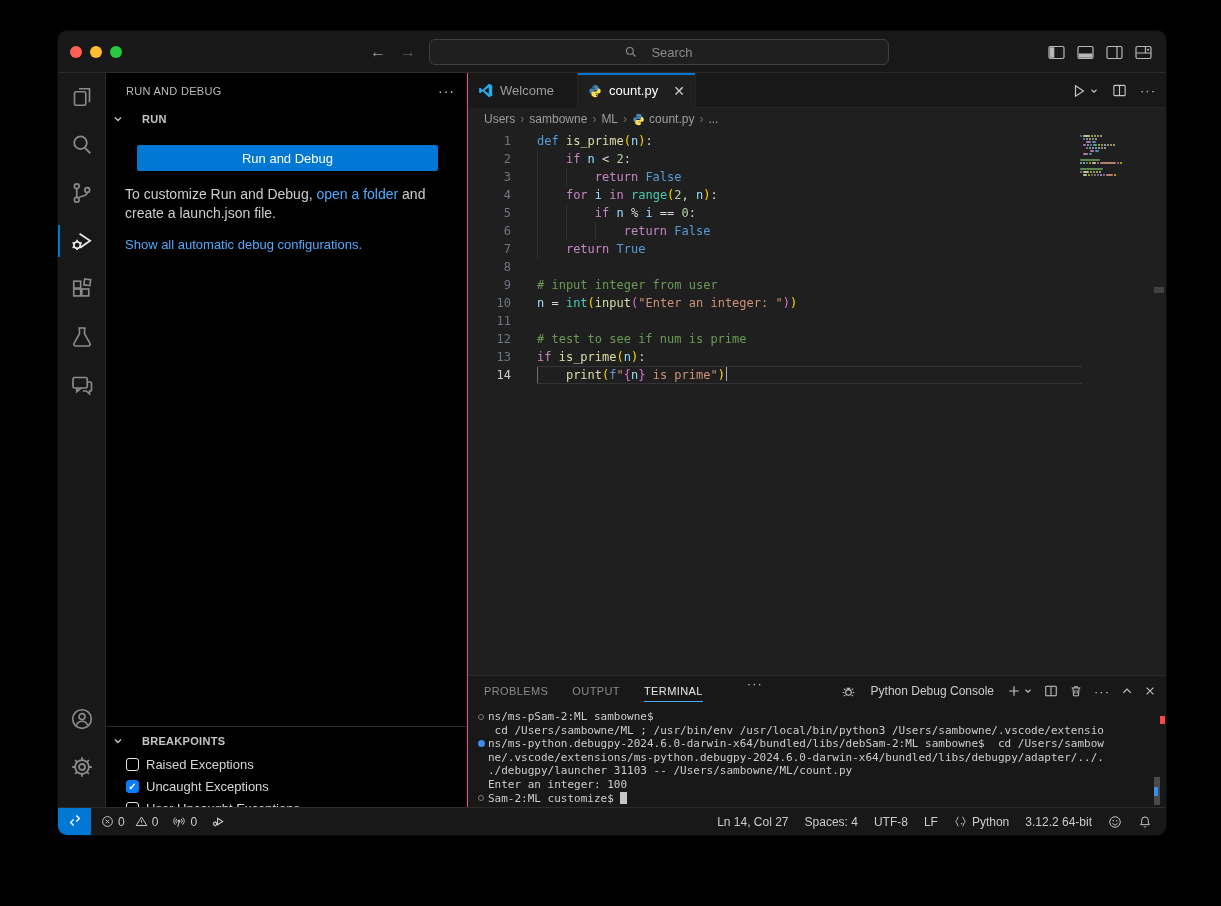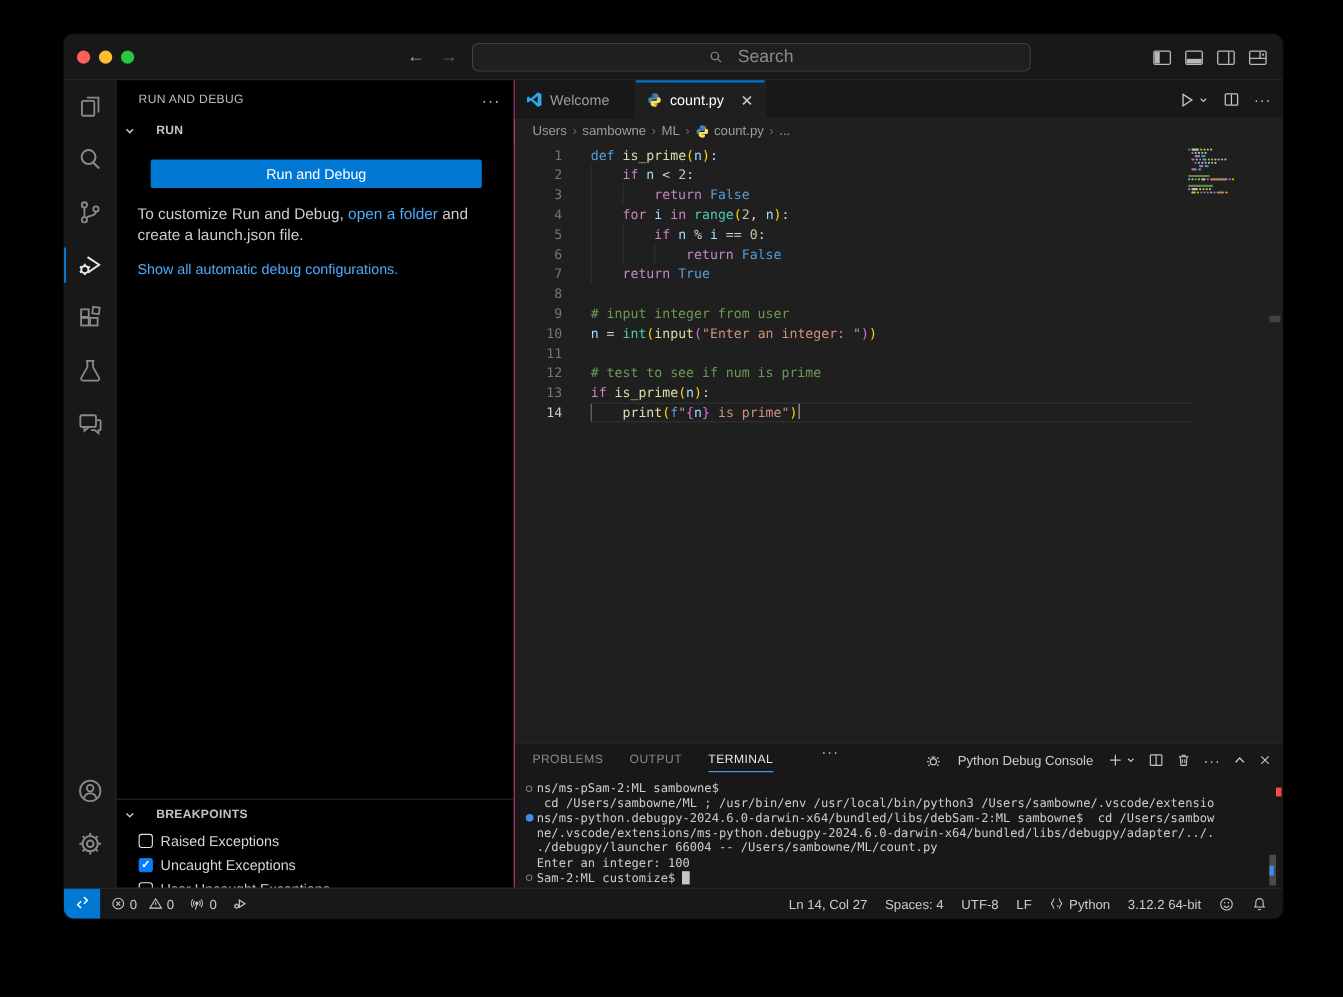--- a/index.html
+++ b/index.html
@@ -9,23 +9,23 @@
     background:#181818; border-radius:10px; overflow:hidden; border:1px solid #0a0a0a; }
 
   
   .titlebar { position:relative; height:42px; background:#181818; border-bottom:1px solid #2b2b2b; }
   .traffic { position:absolute; top:15px; left:12px; display:flex; gap:8px; }
   .light { width:12px; height:12px; border-radius:50%; }
   .light.red{ background:#ff5f57; } .light.yellow{ background:#febc2e; } .light.green{ background:#28c840; }
   .nav-arrows { position:absolute; left:312px; top:0; height:42px; display:flex; align-items:center; gap:14px;
     font-size:16px; color:#9d9d9d; }
   .nav-arrows .fwd { color:#5c5c5c; }
-  .searchbox { position:absolute; left:371px; top:8px; width:508px; height:26px; background:#1f1f1f;
+  .searchbox { position:absolute; left:371px; top:8px; width:460px; height:26px; background:#1f1f1f;
     border:1px solid #3f3f46; border-radius:6px; display:flex; align-items:center; justify-content:center;
-    gap:14px; color:#8b8b8b; font-size:16px; }
+    gap:14px; color:#8b8b8b; font-size:13px; }
   .tb-icons { position:absolute; right:14px; top:0; height:42px; display:flex; align-items:center; gap:12px; }
   .tb-icons svg { display:block; }
 
   
   .main { position:absolute; top:42px; left:0; right:0; bottom:28px; display:flex; }
 
   .activitybar { width:48px; background:#181818; border-right:1px solid #2b2b2b; position:relative; }
   .ab-item { width:48px; height:48px; display:flex; align-items:center; justify-content:center; position:relative; }
   .ab-item svg { display:block; }
   .ab-item.active::before { content:""; position:absolute; left:0; top:8px; bottom:8px; width:2px; background:#0078d4; }
@@ -521,21 +521,21 @@
                 <path d="M3.5 3.5l9 9M12.5 3.5l-9 9"></path>
               </svg>
           </div>
         </div>
         <div class="terminal">
           <div id="term-lines">
               <div class="term-line"><span class="term-marker"><span class="tm-open"></span></span><span>ns/ms-pSam-2:ML sambowne$ </span></div>
               <div class="term-line"><span class="term-marker"></span><span> cd /Users/sambowne/ML ; /usr/bin/env /usr/local/bin/python3 /Users/sambowne/.vscode/extensio</span></div>
               <div class="term-line"><span class="term-marker"><span class="tm-filled"></span></span><span>ns/ms-python.debugpy-2024.6.0-darwin-x64/bundled/libs/debSam-2:ML sambowne$  cd /Users/sambow</span></div>
               <div class="term-line"><span class="term-marker"></span><span>ne/.vscode/extensions/ms-python.debugpy-2024.6.0-darwin-x64/bundled/libs/debugpy/adapter/../.</span></div>
-              <div class="term-line"><span class="term-marker"></span><span>./debugpy/launcher 66004 -- /Users/sambowne/ML/count.py</span></div>
+              <div class="term-line"><span class="term-marker"></span><span>./debugpy/launcher 31103 -- /Users/sambowne/ML/count.py</span></div>
               <div class="term-line"><span class="term-marker"></span><span>Enter an integer: 100</span></div>
               <div class="term-line"><span class="term-marker"><span class="tm-open"></span></span><span>Sam-2:ML customize$ </span><span class="term-cursor"></span></div>
             </div>
           <div class="term-scroll-red"></div>
           <div class="term-scroll-thumb"></div>
           <div class="term-scroll-blue"></div>
         </div>
       </div>
     </div>
   </div>

